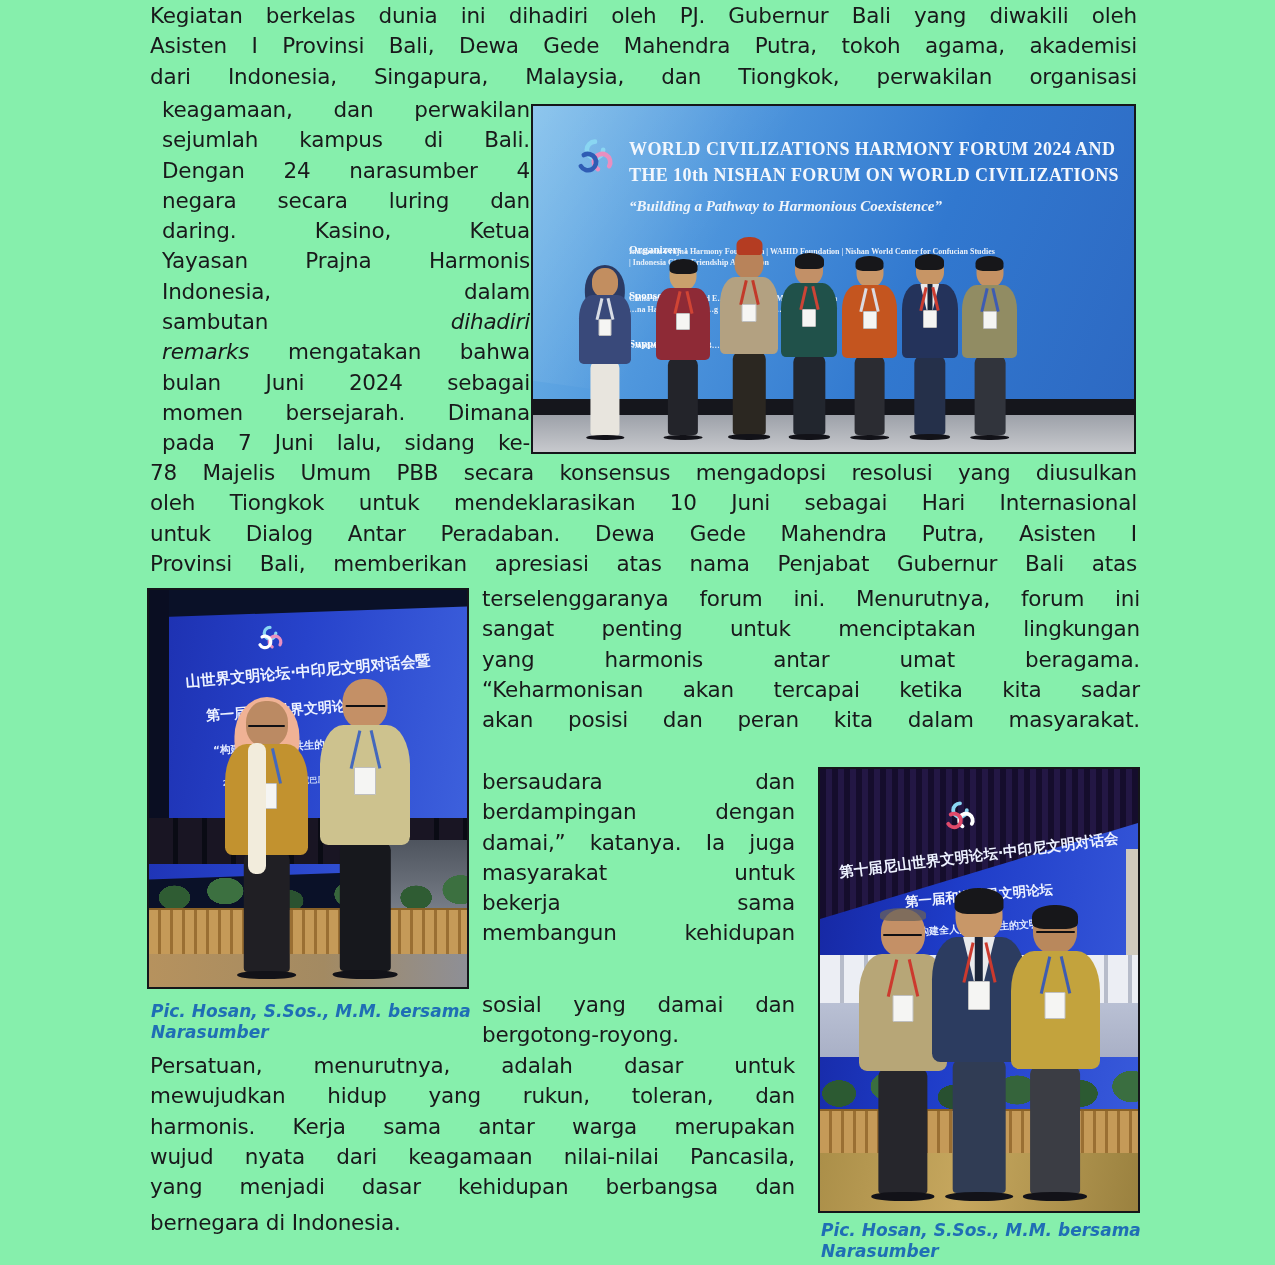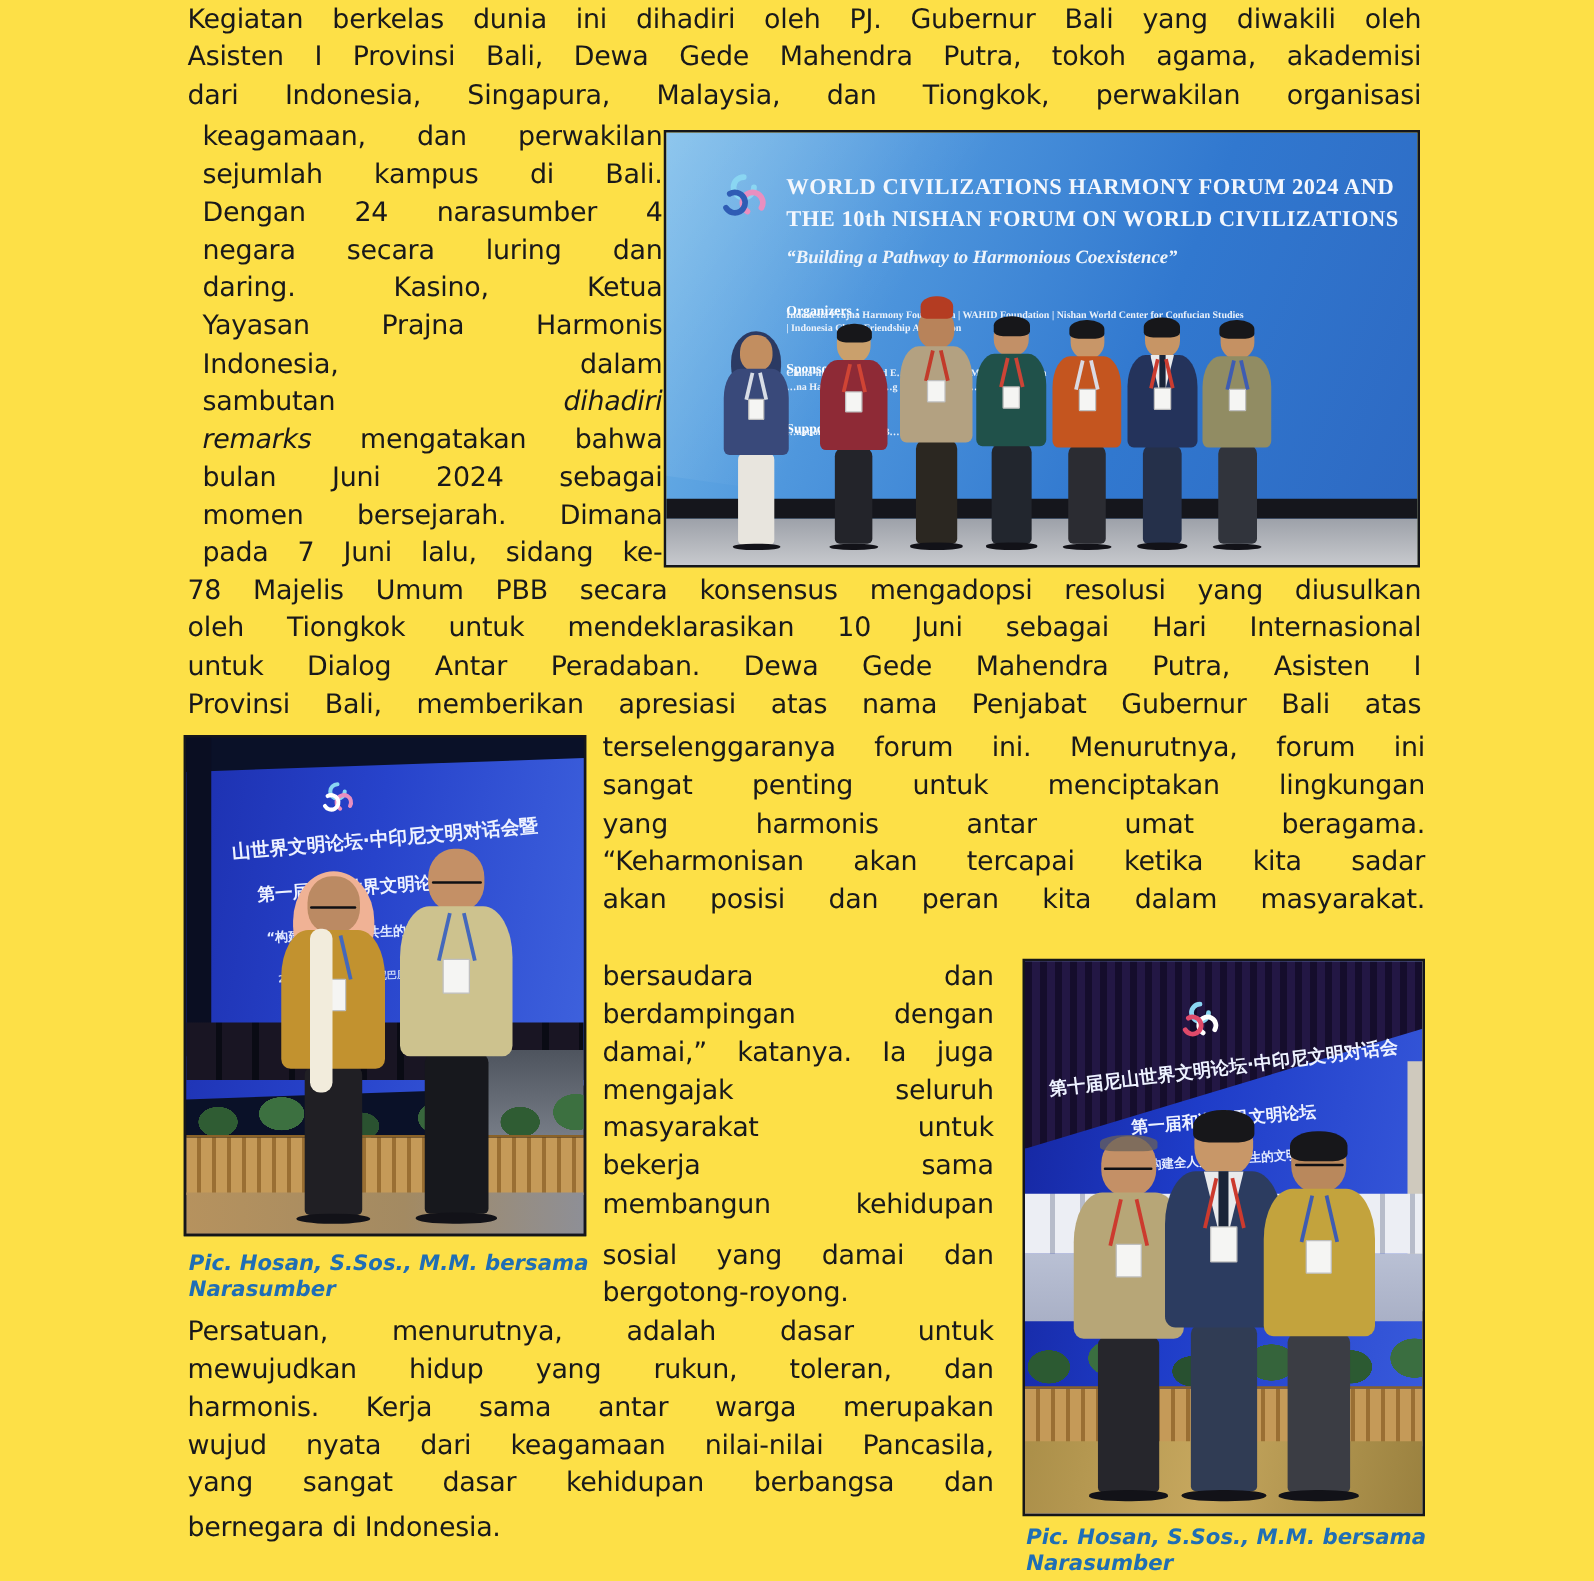--- a/index.html
+++ b/index.html
@@ -1,16 +1,16 @@
 <!DOCTYPE html>
 <html><head>
 <meta charset="utf-8">
 <style>
   html,body{margin:0;padding:0;background:#ffffff;}
-  #page{position:relative;width:1275px;height:1265px;background:#fde047;overflow:hidden;
+  #page{position:relative;width:1275px;height:1265px;background:#86efac;overflow:hidden;
         font-family:"DejaVu Sans",sans-serif;color:#19191b;text-decoration:underline;}
   
   .para{position:absolute;font-size:21.5px;line-height:30.3px;letter-spacing:-0.2px;color:#19191b;}
   .para .tl{min-height:30.3px;white-space:normal;}
   .para .tl.j{text-align:justify;text-align-last:justify;}
   .para i{font-style:italic;}
   .caption{position:absolute;color:#1f6eb5;font-weight:700;font-style:italic;
            font-size:17px;line-height:21px;}
   
   .photo{position:absolute;border:2px solid #15161a;box-sizing:border-box;overflow:hidden;}
@@ -151,37 +151,36 @@
       <div class="tl j">sangat penting untuk menciptakan lingkungan</div>
       <div class="tl j">yang harmonis antar umat beragama.</div>
       <div class="tl j">“Keharmonisan akan tercapai ketika kita sadar</div>
       <div class="tl j">akan posisi dan peran kita dalam masyarakat.</div>
     </div>
 
   <div class="para" id="col-mid2" style="left:482px;top:767px;width:313px;">
       <div class="tl j">bersaudara dan</div>
       <div class="tl j">berdampingan dengan</div>
       <div class="tl j">damai,” katanya. Ia juga</div>
-      <div class="tl j">mengajak seluruh</div>
       <div class="tl j">masyarakat untuk</div>
       <div class="tl j">bekerja sama</div>
       <div class="tl j">membangun kehidupan</div>
     </div>
 
   <div class="para" id="col-small" style="left:482px;top:990px;width:313px;">
       <div class="tl j">sosial yang damai dan</div>
       <div class="tl">bergotong-royong.</div>
     </div>
 
   <div class="para" id="para-bottom" style="left:150px;top:1051px;width:645px;">
       <div class="tl j">Persatuan, menurutnya, adalah dasar untuk</div>
       <div class="tl j">mewujudkan hidup yang rukun, toleran, dan</div>
       <div class="tl j">harmonis. Kerja sama antar warga merupakan</div>
       <div class="tl j">wujud nyata dari keagamaan nilai-nilai Pancasila,</div>
-      <div class="tl j">yang sangat dasar kehidupan berbangsa dan</div>
+      <div class="tl j">yang menjadi dasar kehidupan berbangsa dan</div>
       <div class="tl" style="margin-top: 6px;">bernegara di Indonesia.</div>
     </div>
 
   <figure class="photo" id="photo-forum" style="margin:0;">
     <div class="pf-stageband"></div>
     <div class="pf-floor"></div>
 
     <svg class="logo" style="left:38px;top:28px;width:48px;height:48px;" viewBox="0 0 44 44">
       <g fill="none" stroke-width="4.2" stroke-linecap="round">
         <path d="M22 22 m0 -15 a7.5 7.5 0 1 0 7.5 7.5" stroke="#8ad6f2"></path>

